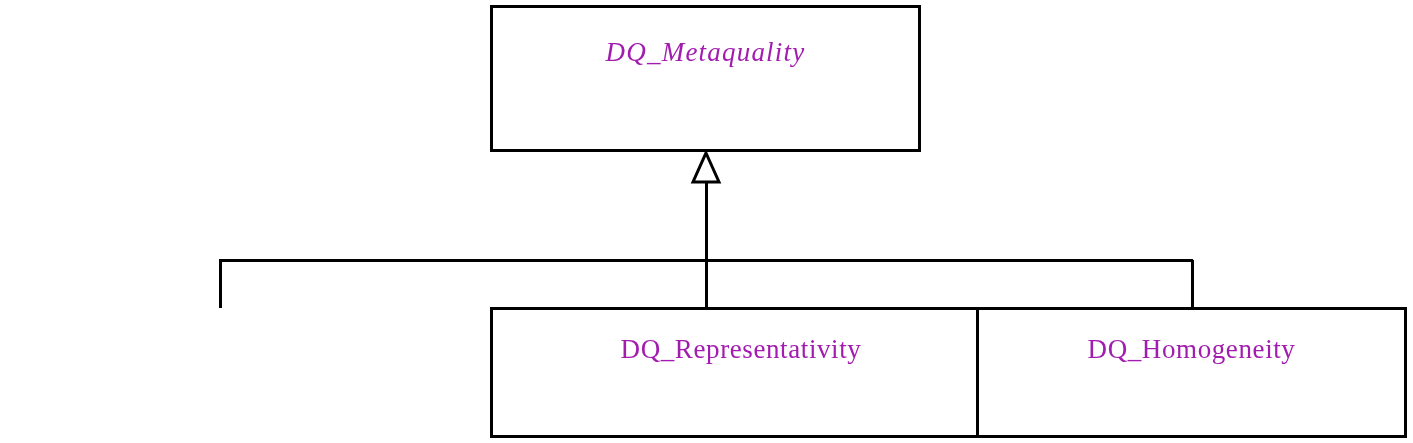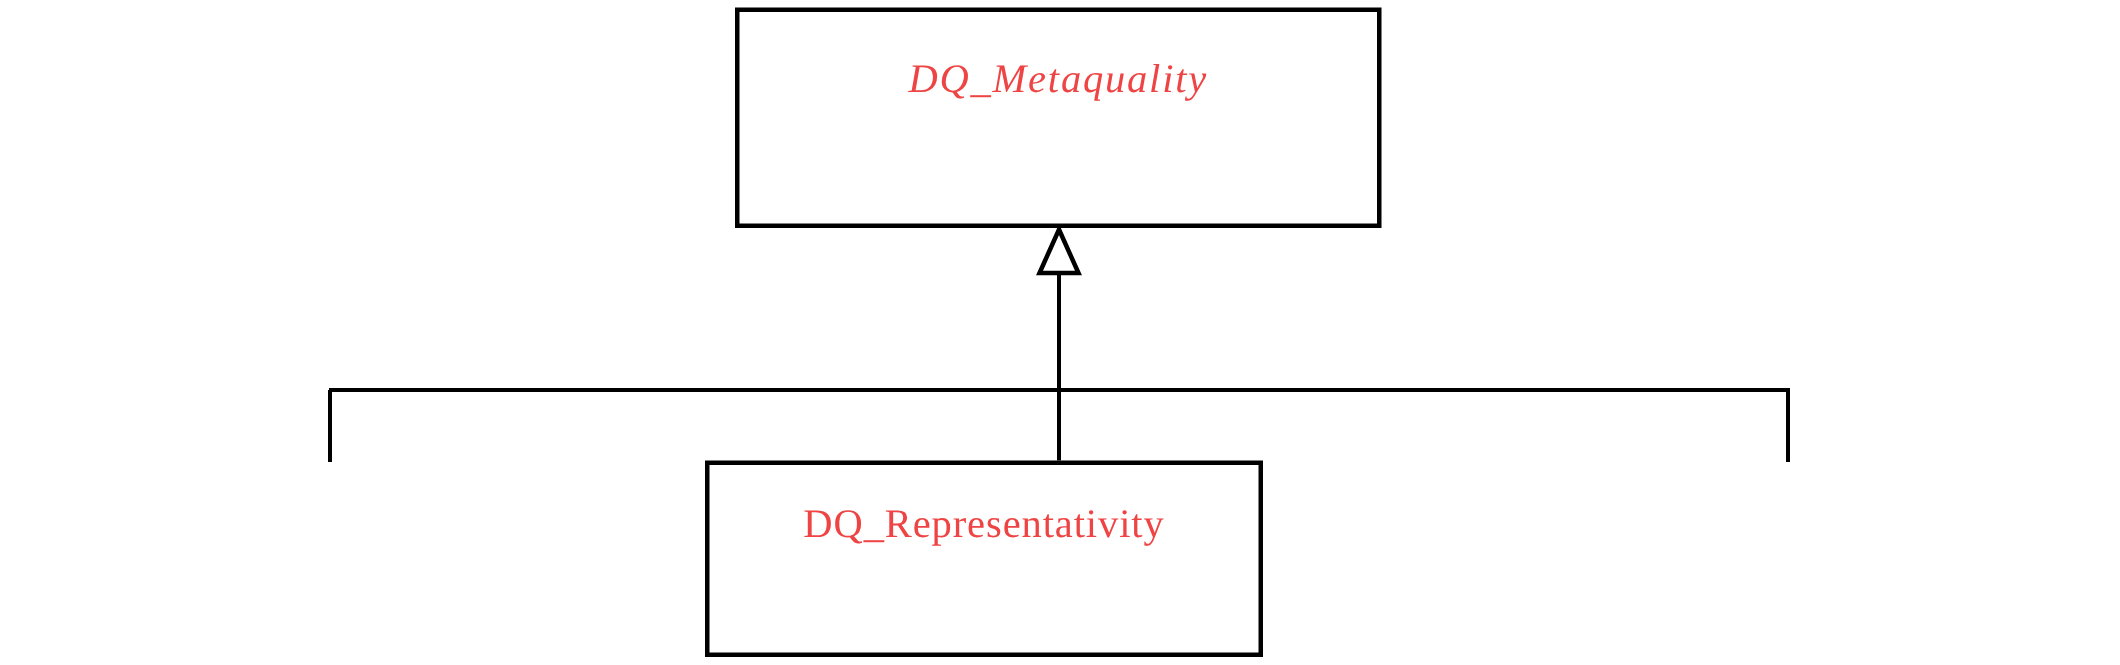--- a/index.html
+++ b/index.html
@@ -22,21 +22,21 @@
     position: absolute;
     box-sizing: border-box;
     background: #ffffff;
     border: 3px solid #000000;
   }
   .uml-class-name {
     position: absolute;
     left: 0;
     right: 0;
     text-align: center;
-    color: #ef4444;
+    color: #a21caf;
     font-size: 27px;
     letter-spacing: 0.6px;
     white-space: nowrap;
     line-height: 1;
   }
   .uml-class-name.abstract {
     font-style: italic;
     letter-spacing: 1.2px;
   }
 
@@ -50,23 +50,23 @@
   #box-metaquality .uml-class-name { top: 31px; }
 
   
   #box-confidence {
     left: 5px;
     top: 307px;
     width: 432px;
     height: 131px;
   }
   #box-representativity {
-    left: 470px;
+    left: 490px;
     top: 307px;
-    width: 372px;
+    width: 502px;
     height: 131px;
   }
   #box-homogeneity {
     left: 976px;
     top: 307px;
     width: 431px;
     height: 131px;
   }
   #box-confidence .uml-class-name,
   #box-representativity .uml-class-name,
@@ -116,14 +116,17 @@
 
   <div class="uml-class-box" id="box-metaquality">
     <div class="uml-class-name abstract">DQ_Metaquality</div>
   </div>
 
 
   <div class="uml-class-box" id="box-representativity">
     <div class="uml-class-name">DQ_Representativity</div>
   </div>
 
+  <div class="uml-class-box" id="box-homogeneity">
+    <div class="uml-class-name">DQ_Homogeneity</div>
+  </div>
 
 </div>
 
 </body></html>

